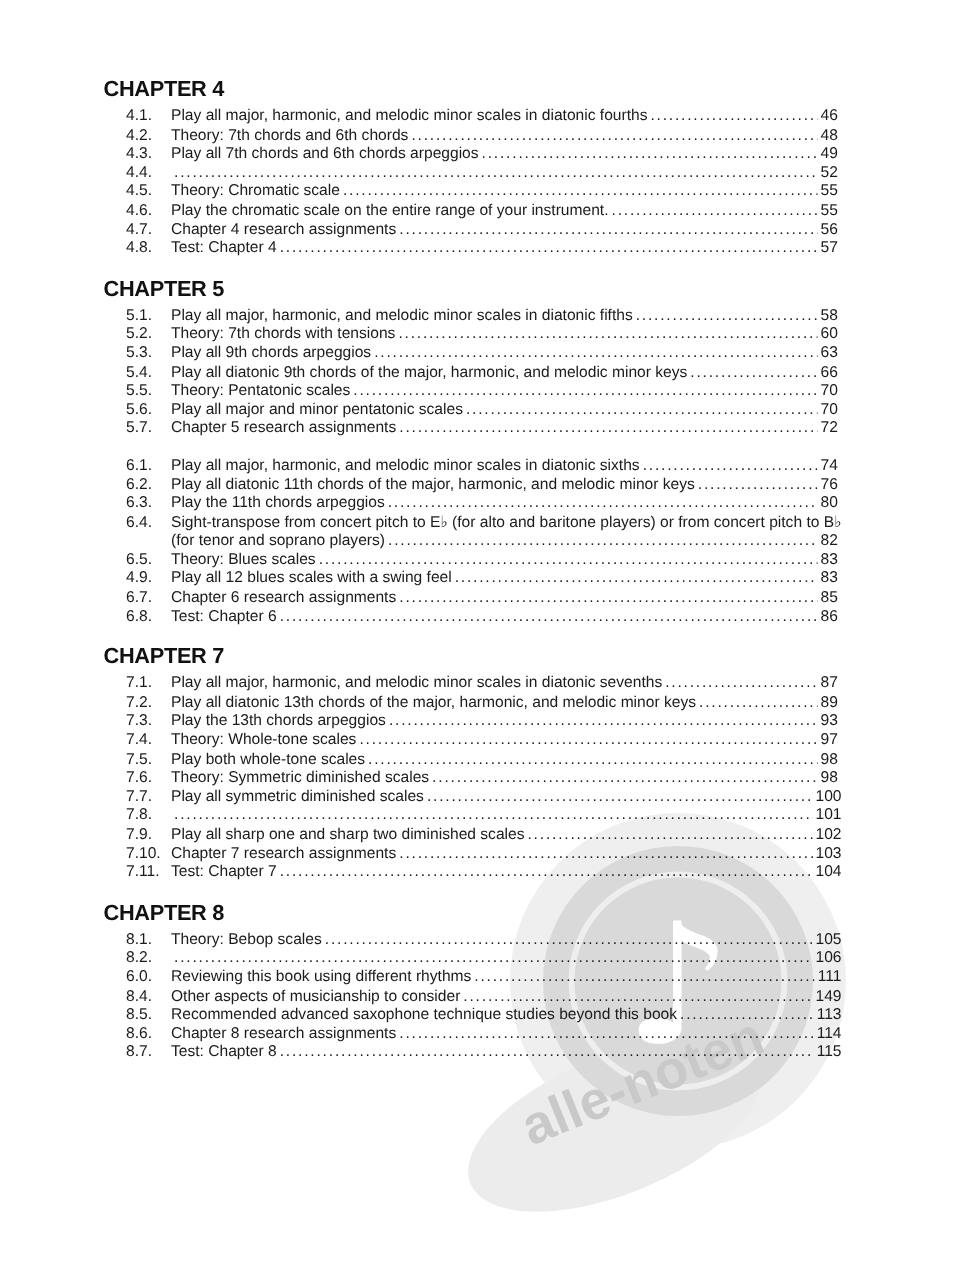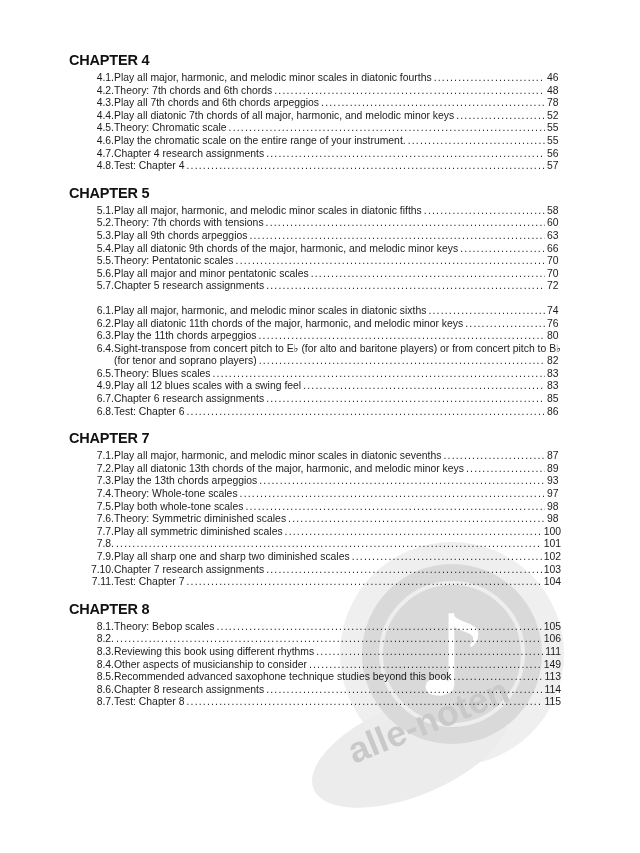--- a/index.html
+++ b/index.html
@@ -35,21 +35,21 @@
     margin: 0 0 4px 0;
   }
   .entries { padding-left: 15px; }
   .entry {
     display: flex;
     align-items: baseline;
     font-size: 10.4px;
     line-height: 12.6px;
     color: #1b1b1b;
   }
-  .num { flex: 0 0 30px; text-align: right; }
+  .num { flex: 0 0 30px; }
   .txt { flex: 0 1 auto; white-space: nowrap; }
   .leader {
     flex: 1 1 8px;
     overflow: hidden;
     white-space: nowrap;
     margin: 0 2px;
   }
   .leader::after {
     content: "..............................................................................................................................................................................................................";
     letter-spacing: 1.2px;
@@ -85,25 +85,24 @@
           <div class="entry">
             <span class="num">4.2.</span>
             <span class="txt">Theory: 7th chords and 6th chords</span>
             <span class="leader"></span>
             <span class="pg">48</span>
           </div>
           <div class="entry">
             <span class="num">4.3.</span>
             <span class="txt">Play all 7th chords and 6th chords arpeggios</span>
             <span class="leader"></span>
-            <span class="pg">78</span>
+            <span class="pg">49</span>
           </div>
           <div class="entry">
             <span class="num">4.4.</span>
-            <span class="txt">Play all diatonic 7th chords of all major, harmonic, and melodic minor keys</span>
             <span class="leader"></span>
             <span class="pg">52</span>
           </div>
           <div class="entry">
             <span class="num">4.5.</span>
             <span class="txt">Theory: Chromatic scale</span>
             <span class="leader"></span>
             <span class="pg">55</span>
           </div>
           <div class="entry">
@@ -307,21 +306,21 @@
             <span class="txt">Theory: Bebop scales</span>
             <span class="leader"></span>
             <span class="pg">105</span>
           </div>
           <div class="entry">
             <span class="num">8.2.</span>
             <span class="leader"></span>
             <span class="pg">106</span>
           </div>
           <div class="entry">
-            <span class="num">8.3.</span>
+            <span class="num">6.0.</span>
             <span class="txt">Reviewing this book using different rhythms</span>
             <span class="leader"></span>
             <span class="pg">111</span>
           </div>
           <div class="entry">
             <span class="num">8.4.</span>
             <span class="txt">Other aspects of musicianship to consider</span>
             <span class="leader"></span>
             <span class="pg">149</span>
           </div>

